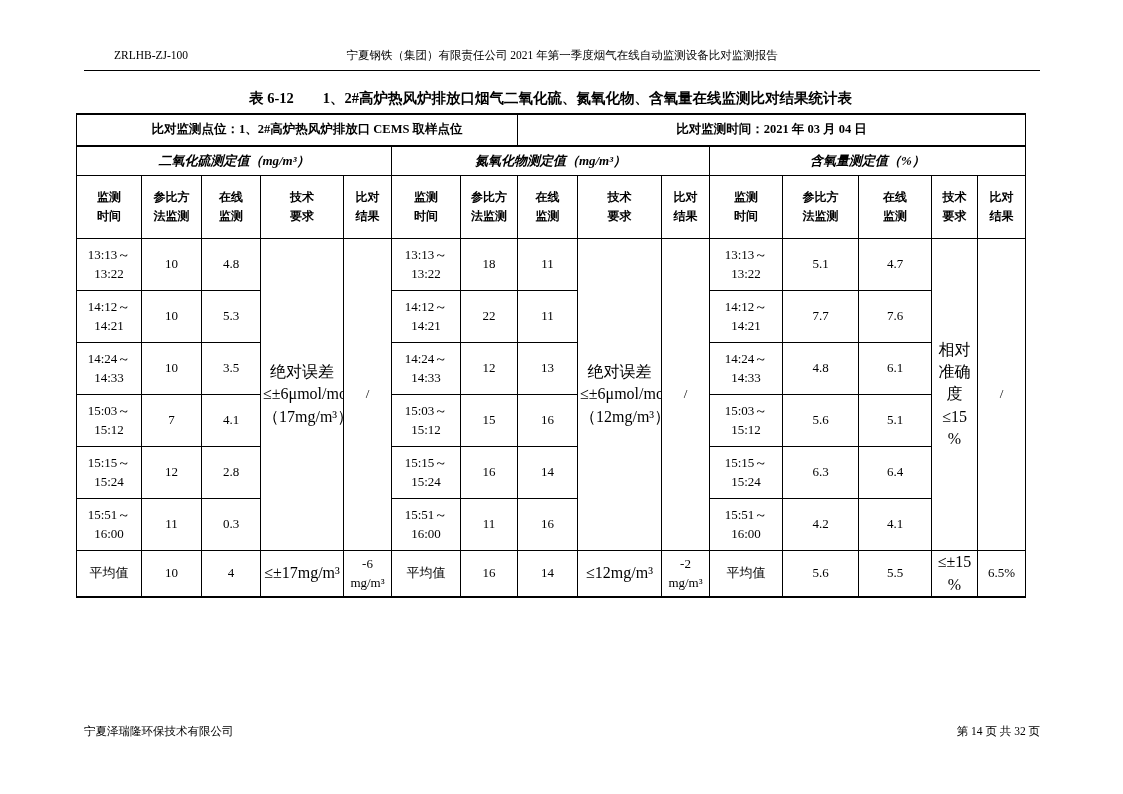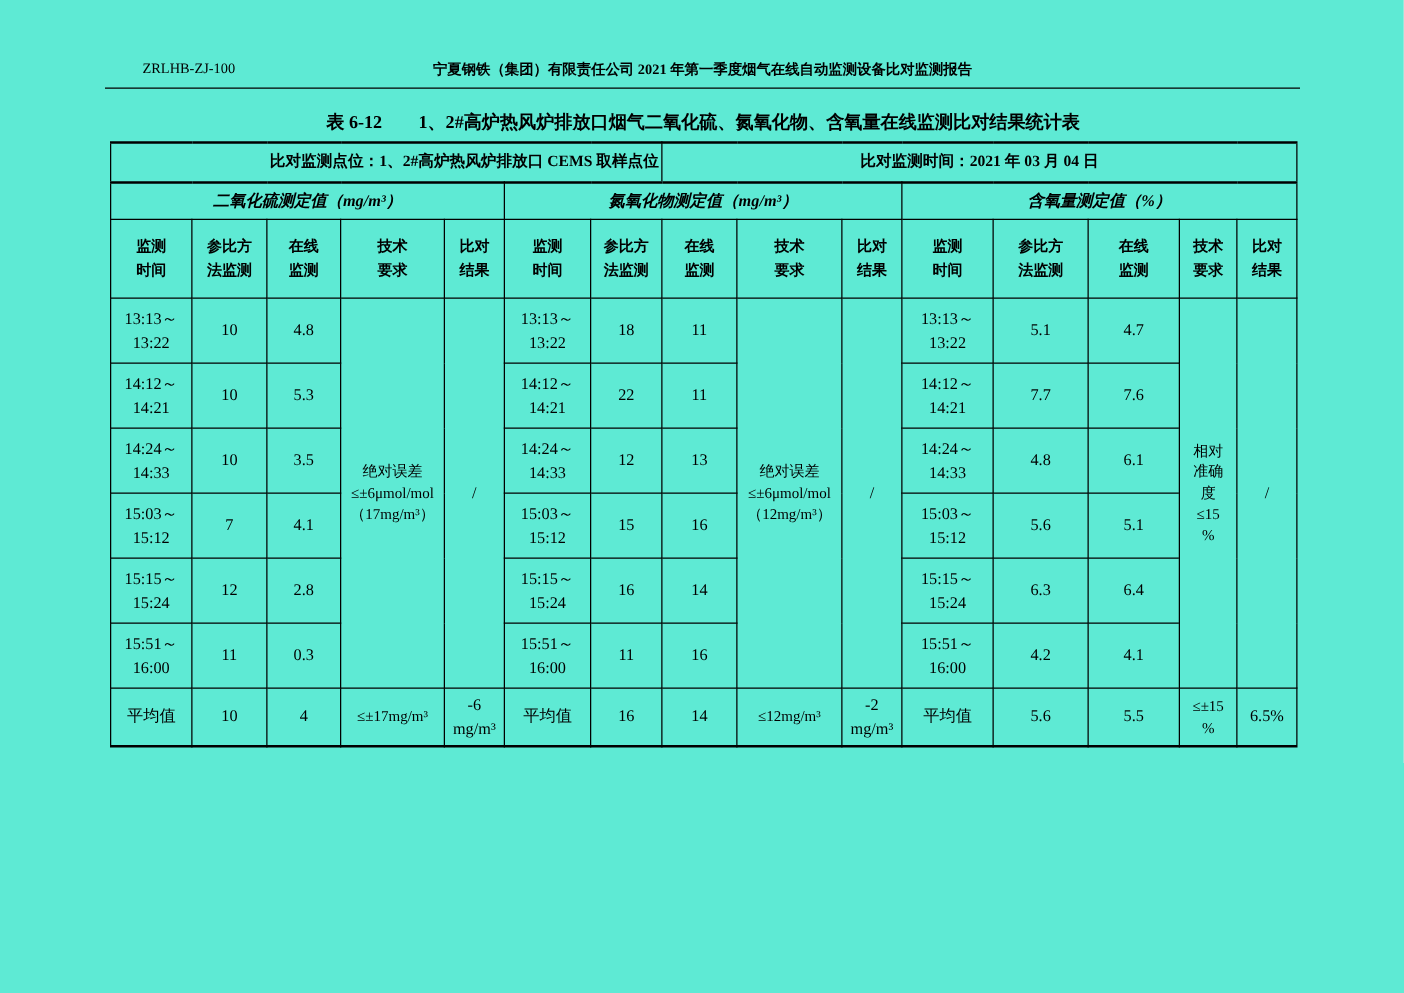--- a/index.html
+++ b/index.html
@@ -1,35 +1,35 @@
 <!DOCTYPE html>
 <html><head>
 <meta charset="utf-8">
 <style>
   html,body{margin:0;padding:0;background:#e8e8e8;}
-  .page{position:relative;width:1123px;height:794px;background:#5eead4;margin:0 auto;
+  .page{position:relative;width:1123px;height:794px;background:#ffffff;margin:0 auto;
         font-family:"Liberation Serif","DejaVu Serif",serif;color:#000;overflow:hidden;}
   .doc-header{position:absolute;top:48px;left:84px;width:956px;padding-bottom:7px;
               border-bottom:1.5px solid #000;}
   .doc-code{position:absolute;left:30px;top:1px;font-size:11.5px;}
-  .doc-title{display:block;text-align:center;font-size:11.5px;font-weight:bold;}
-  .main{position:absolute;top:86px;left:88px;width:949px;}
+  .doc-title{display:block;text-align:center;font-size:11.5px;font-weight:normal;}
+  .main{position:absolute;top:86px;left:76px;width:949px;}
   .table-title{height:27px;line-height:24px;text-align:center;font-weight:bold;font-size:14.5px;
                white-space:pre;}
   table{border-collapse:collapse;table-layout:fixed;width:949px;
         border:1px solid #000;border-top:2.5px solid #000;border-bottom:2.5px solid #000;}
   td,th{border:1px solid #000;text-align:center;vertical-align:middle;
         white-space:pre-line;padding:0 2px;font-size:13px;line-height:1.4;overflow:hidden;}
   .r-info td{height:30px;border-bottom:2px solid #000;font-weight:bold;font-size:12.5px;}
-  .r-info td.left{text-align:right;padding-left:22px;}
+  .r-info td.left{text-align:center;padding-left:22px;}
   .r-group th{height:28px;font-size:13px;font-weight:bold;font-style:italic;}
   .r-cols th{height:62px;font-size:12px;font-weight:bold;line-height:1.55;text-align:center;}
   .r-data td{height:51px;}
   .r-avg td{height:45px;}
-  .tech-cell{font-size:12px;margin-top:36px;}
+  .tech-cell{font-size:16px;margin-top:36px;}
   .footer{position:absolute;top:724px;left:84px;width:956px;display:flex;
           justify-content:space-between;font-size:11.5px;}
 </style>
 </head>
 <body>
 
 <div class="page">
 
   <div class="doc-header">
     <span class="doc-code">ZRLHB-ZJ-100</span>
@@ -219,14 +219,18 @@
         <td>5.6</td>
         <td>5.5</td>
         <td class="tech-cell">≤±15
 %</td>
         <td>6.5%</td>
       </tr>
     </tbody>
       </table>
   </div>
 
+  <div class="footer">
+    <span>宁夏泽瑞隆环保技术有限公司</span>
+    <span>第 14 页 共 32 页</span>
+  </div>
 
 </div>
 
 </body></html>

